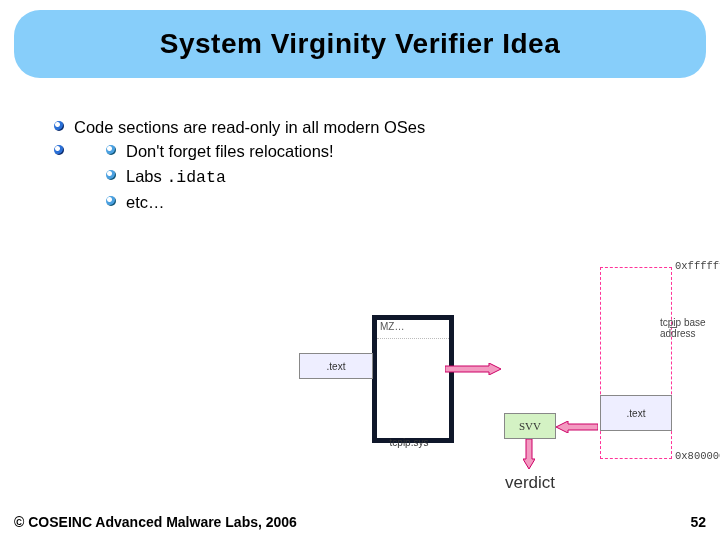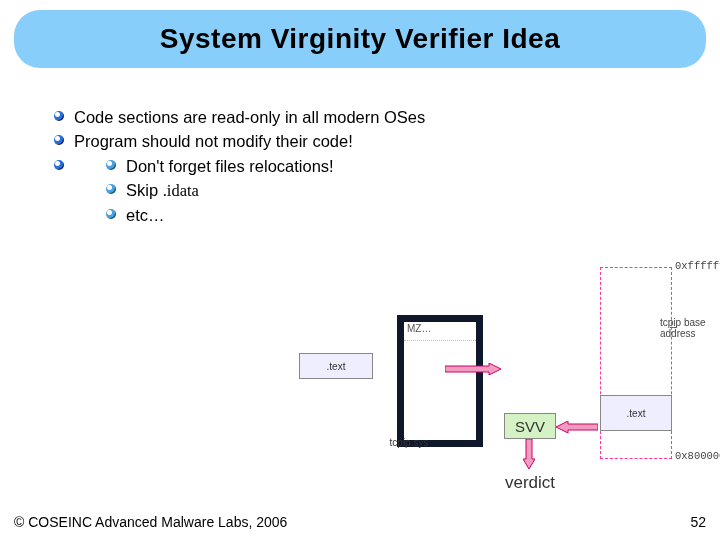--- a/index.html
+++ b/index.html
@@ -9,21 +9,21 @@
     height: 540px;
     background: #ffffff;
     font-family: Arial, Helvetica, sans-serif;
     position: relative;
     overflow: hidden;
   }
   .title-bar {
     background: #87cefa;
     margin: 10px 14px 0 14px;
     border-radius: 26px;
-    height: 58px;
+    height: 68px;
     display: flex;
     align-items: center;
     justify-content: center;
   }
   .title-text {
     font-family: Arial, "Arial Black", sans-serif;
     font-weight: 900;
     font-size: 28px;
     color: #000;
     letter-spacing: 0.5px;
@@ -49,48 +49,48 @@
   ul.sub > li { padding-left: 22px; position: relative; margin: 2px 0; }
   ul.sub > li::before {
     content: '';
     position: absolute;
     left: 2px;
     top: 5px;
     width: 10px; height: 10px;
     background: radial-gradient(circle at 35% 35%, #fff 0 2px, #4aa0e0 3px 5px, #157 6px);
     border-radius: 50%;
   }
-  .mono { font-family: Liberation Serif, serif; }
+  .mono { font-family: Liberation Mono, monospace; }
   .footer {
     position: absolute;
     bottom: 10px;
     left: 14px;
     right: 14px;
     font-size: 14px;
     color: #000;
     display: flex;
     justify-content: space-between;
+    font-weight: bold;
   }
   
   .diagram {
     position: absolute;
     left: 300px;
     top: 315px;
     width: 410px;
     height: 185px;
     font-size: 11px;
     color: #333;
   }
   .file-box {
     position: absolute;
     left: 72px; top: 0;
     width: 72px; height: 118px;
-    border: 7px solid #0f172a;
+    border: 5px solid #0f172a;
     background: #fff;
-    margin-left: 25px;
   }
   .file-header {
     height: 16px;
     font-size: 10px;
     padding: 1px 3px;
     border-bottom: 1px dotted #bbb;
     color: #555;
   }
   .file-text-sec {
     position: absolute;
@@ -110,21 +110,22 @@
     font-size: 10px;
     color: #333;
   }
   .svv-box {
     position: absolute;
     left: 204px; top: 98px;
     width: 50px; height: 24px;
     border: 1px solid #888;
     background: #d4f2c4;
     display: flex; align-items: center; justify-content: center;
-    font-size: 15px;
+    font-size: 11px;
+    font-family: Liberation Serif, serif;
   }
   .verdict-label {
     position: absolute;
     left: 204px; top: 158px;
     width: 52px; text-align: center;
     font-size: 17px; color: #333;
   }
   .mem-box {
     position: absolute;
     left: 300px; top: -48px;
@@ -189,26 +190,25 @@
 </head>
 <body>
 
 <div class="title-bar">
   <div class="title-text">System Virginity Verifier Idea</div>
 </div>
 
 <div class="content">
   <ul class="top">
     <li><span>Code sections are read-only in all modern OSes</span></li>
-    <li><span>Program should not modify their code!</span></li>
     <li>
       <ul class="sub">
         <li><span>Don't forget files relocations!</span></li>
         <li>
-          <span>Skip </span><span class="mono">.idata</span>
+          <span>Labs </span><span class="mono">.idata</span>
         </li>
         <li><span>etc…</span></li>
       </ul>
     </li>
   </ul>
 </div>
 
 <div class="diagram">
   <div class="file-box">
     <div class="file-header">MZ…</div>

